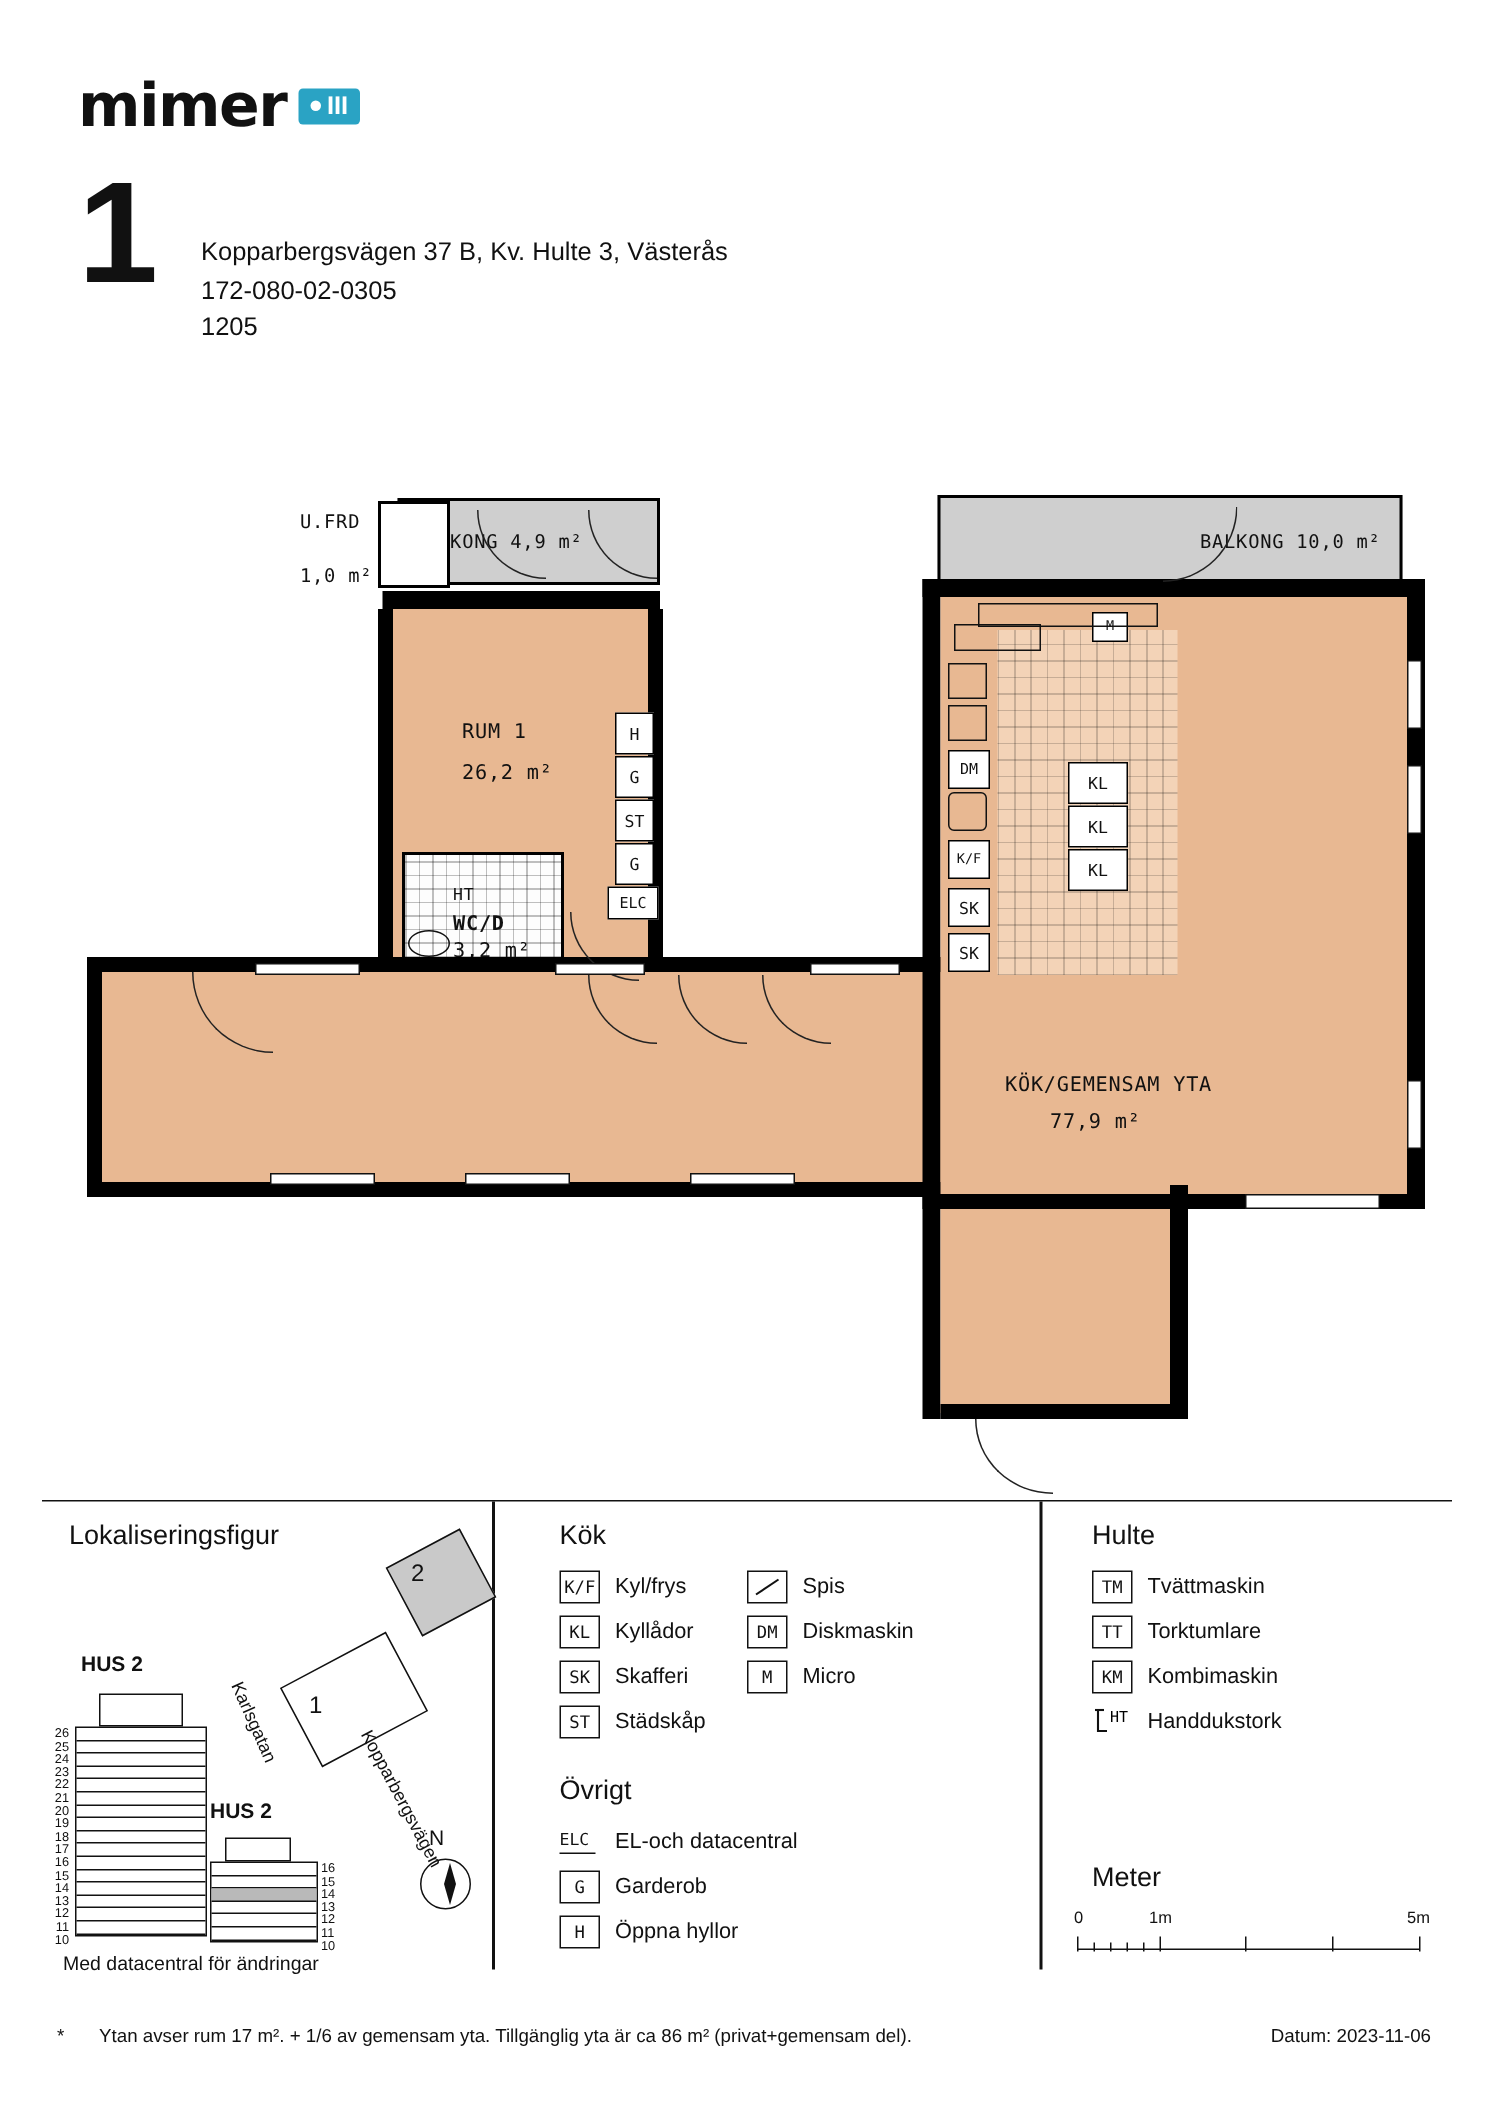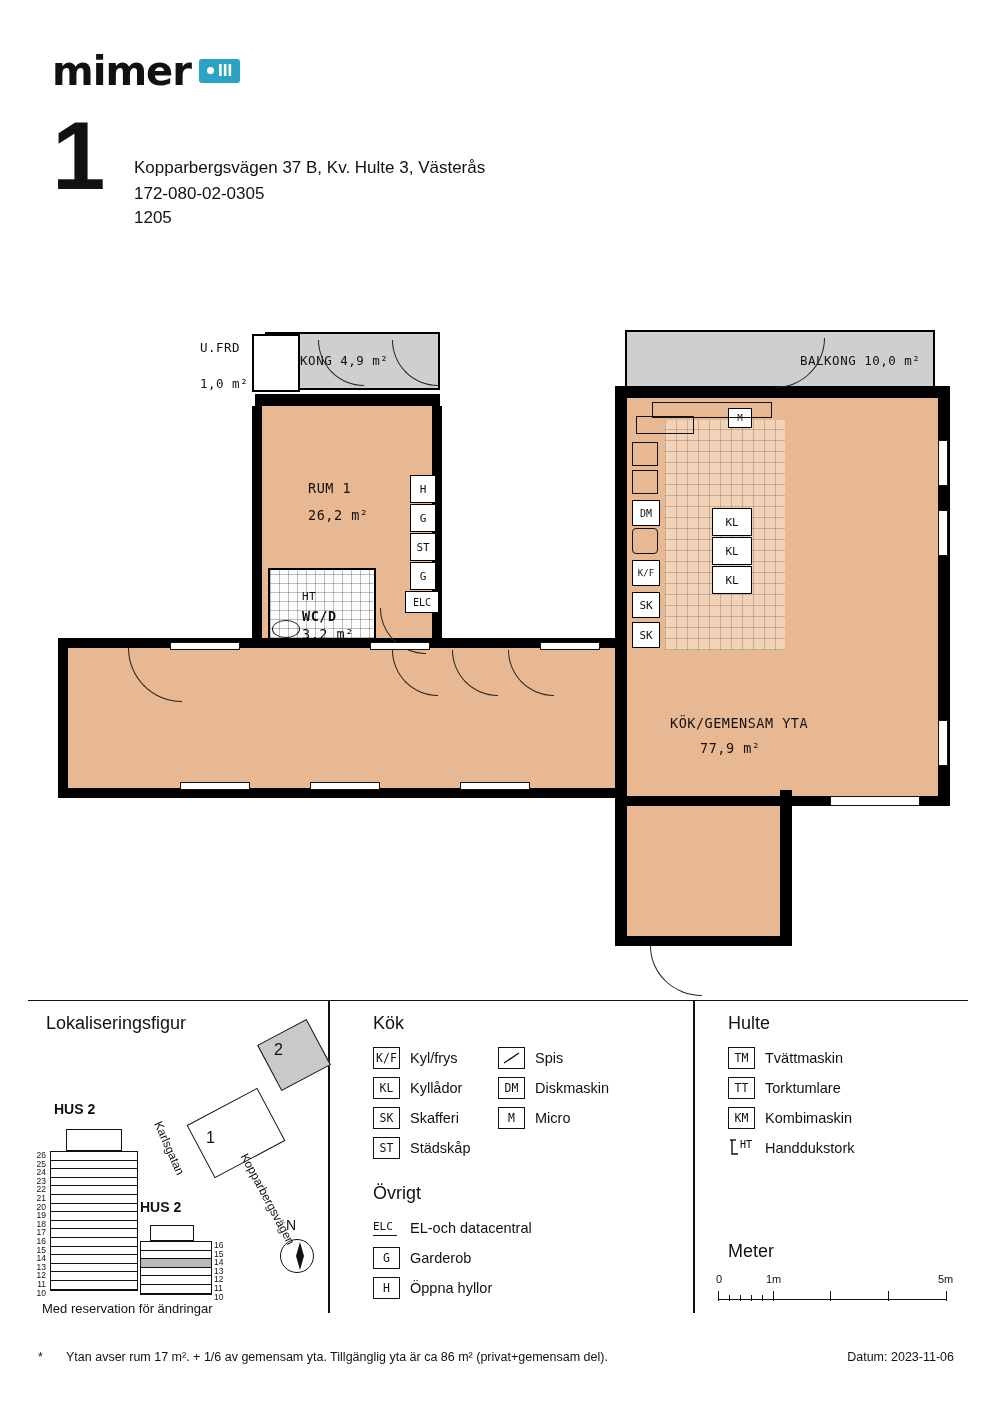--- a/index.html
+++ b/index.html
@@ -220,21 +220,21 @@
   <div class="map-shape grey" style="left:238px; top:28px; width:56px; height:52px; transform:rotate(-28deg);"></div>
   <div style="position:absolute; left:178px; top:128px; font-size:16px;">1</div>
   <div style="position:absolute; left:246px; top:40px; font-size:16px;">2</div>
   <div class="rot" style="left:136px; top:118px; transform:rotate(66deg);">Karlsgatan</div>
   <div class="rot" style="left:222px; top:150px; transform:rotate(62deg);">Kopparbergsvägen</div>
   <div style="position:absolute; left:252px; top:238px; width:34px; height:34px; border:1.4px solid #111; border-radius:50%;">
     <div style="position:absolute; left:15px; top:2px; width:0; height:0; border-left:4px solid transparent; border-right:4px solid transparent; border-bottom:14px solid #111;"></div>
     <div style="position:absolute; left:15px; top:16px; width:0; height:0; border-left:4px solid transparent; border-right:4px solid transparent; border-top:14px solid #111;"></div>
   </div>
   <div style="position:absolute; left:258px; top:216px; font-size:14px;">N</div>
-  <div style="position:absolute; left:14px; top:300px; font-size:13px;">Med reservation för ändringar</div>
+  <div style="position:absolute; left:14px; top:300px; font-size:13px;">Med datacentral för ändringar</div>
 
   <h3 style="position:absolute; left:345px; top:12px;">Kök</h3>
   <div style="position:absolute; left:345px; top:46px;">
     <div class="leg-item">
         <span class="sym">K/F</span>
         <span>Kyl/frys</span>
       </div>
     <div class="leg-item">
         <span class="sym">KL</span>
         <span>Kyllådor</span>

